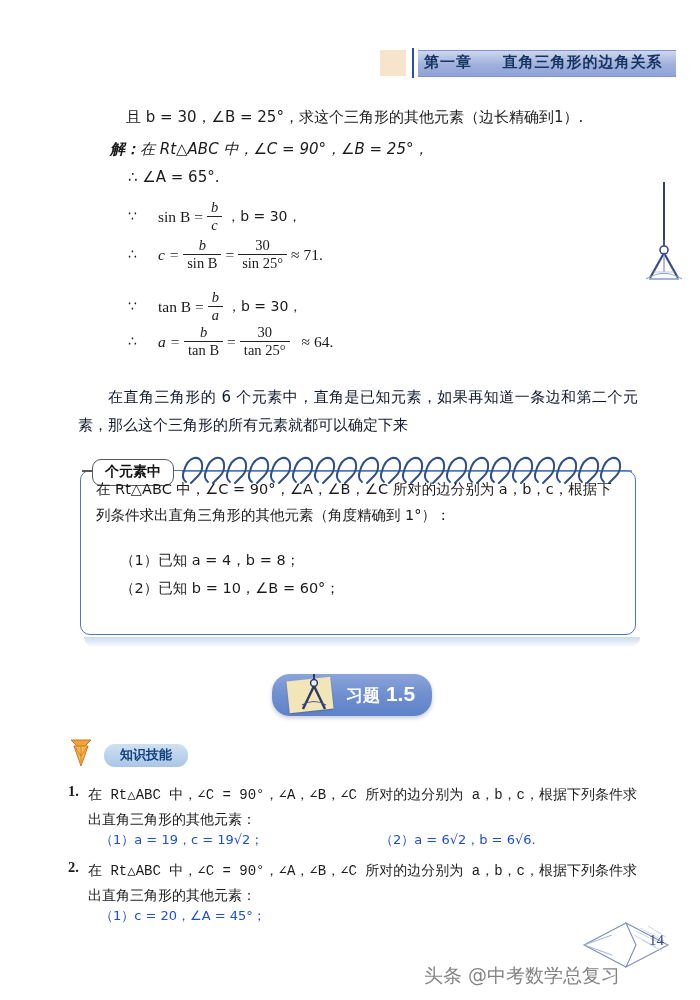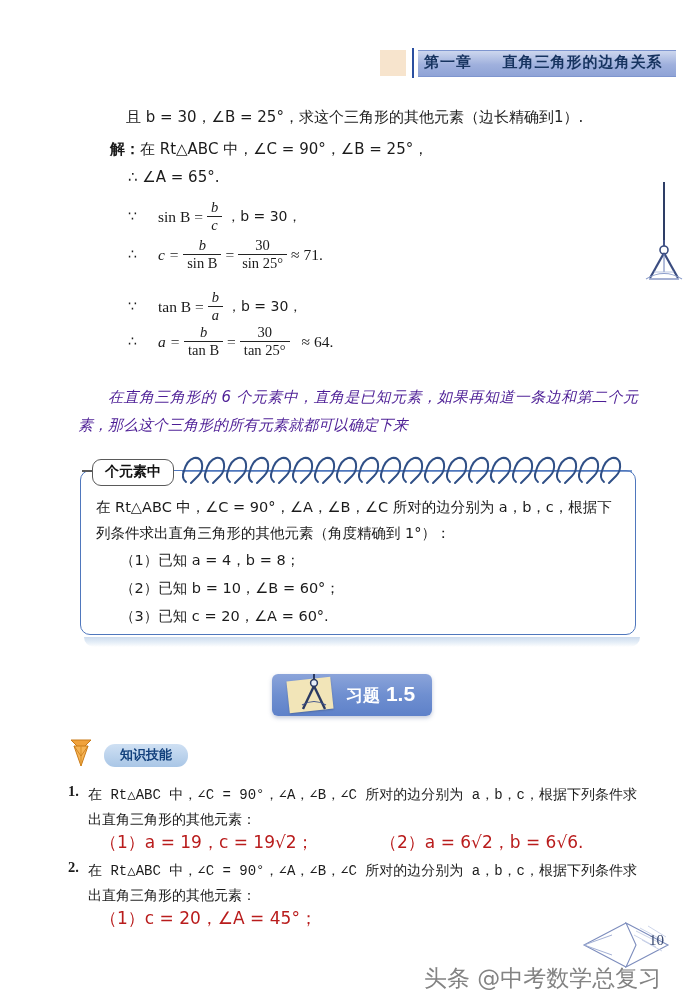--- a/index.html
+++ b/index.html
@@ -46,43 +46,43 @@
     font-family:"Liberation Serif","DejaVu Serif",serif;
     font-size:15.5px;
     color:#1b1b1b;
     white-space:nowrap;
   }
   .cjk{font-family:"DejaVu Sans","Liberation Sans",sans-serif;font-size:15px;}
   .mi{font-family:"Liberation Serif","DejaVu Serif",serif;font-style:italic;}
   .solve{font-family:"DejaVu Sans","Liberation Sans",sans-serif;font-weight:bold;font-size:15px;}
 
   .line1{left:78px;top:108px;margin-left:48px;}
-  .line2{left:110px;top:140px;}
+  .line2{left:110px;top:140px;font-style:italic;}
   .line3{left:128px;top:168px;}
 
   
   .eqrow{position:absolute;display:flex;align-items:center;white-space:nowrap;
          font-family:"Liberation Serif","DejaVu Serif",serif;font-size:15.5px;}
   .frac{display:inline-flex;flex-direction:column;align-items:center;
         vertical-align:middle;margin:0 4px;line-height:1.05;}
   .frac .num{padding:0 4px 1px 4px;font-size:14.5px;}
   .frac .bar{width:100%;height:1px;background:#222;}
   .frac .den{padding:1px 4px 0 4px;font-size:14.5px;}
   .becomes{font-size:14px;letter-spacing:1px;margin-right:12px;display:inline-block;width:18px;}
 
   .eq1{left:128px;top:200px;}
   .eq2{left:128px;top:238px;}
   .eq3{left:128px;top:290px;}
   .eq4{left:128px;top:325px;}
 
   .para{
     position:absolute;left:78px;top:383px;width:560px;
     font-family:"DejaVu Sans","Liberation Sans",sans-serif;
-    font-size:15px;line-height:28px;color:#4c1d95;
-    text-indent:30px;text-align:justify;font-style:italic;
+    font-size:15px;line-height:28px;color:#0f172a;
+    text-indent:30px;text-align:justify;
   }
 
   
   .hang-line{position:absolute;left:663px;top:182px;width:1.5px;height:62px;background:#2e3e66;}
   .compass-right{position:absolute;left:638px;top:238px;width:52px;height:44px;}
 
   
   .pbox{
     position:absolute;left:80px;top:470px;width:556px;height:165px;
     border:1.5px solid #4f77bd;border-radius:10px;background:#ffffff;
@@ -99,36 +99,36 @@
     background:#ffffff;border:1.5px solid #5a5a5a;border-radius:9px;
     font-family:"DejaVu Sans","Liberation Sans",sans-serif;
     font-weight:bold;font-size:14px;color:#111;
     white-space:nowrap;
   }
   .pbox-tab-stub{
     position:absolute;left:82px;top:470px;width:12px;height:2px;background:#5a5a5a;
   }
   .spiral{position:absolute;left:182px;top:452px;width:450px;height:36px;}
   .pbox-text{
-    position:absolute;left:96px;top:494px;width:524px;
+    position:absolute;left:96px;top:476px;width:524px;
     font-family:"DejaVu Sans","Liberation Sans",sans-serif;
     font-size:14.5px;line-height:26px;color:#1b1b1b;
   }
   .pitem{
     position:absolute;left:120px;width:420px;
     font-family:"DejaVu Sans","Liberation Sans",sans-serif;
     font-size:14.5px;color:#1b1b1b;white-space:nowrap;
   }
   .pi1{top:551px;} .pi2{top:579px;} .pi3{top:607px;}
 
   
   .badge{
     position:absolute;left:272px;top:674px;width:160px;height:42px;
     background:linear-gradient(180deg,#8ba4da 0%,#6f8fd0 50%,#5e81c9 100%);
-    border-radius:6px;
+    border-radius:18px;
     box-shadow:0 2px 4px rgba(80,100,150,.35);
   }
   .badge-note{
     position:absolute;left:16px;top:5px;width:44px;height:32px;
     background:#f2e5b8;transform:rotate(-6deg);
     box-shadow:0 1px 2px rgba(0,0,0,.2);
   }
   .badge-compass{position:absolute;left:22px;top:-2px;width:40px;height:42px;}
   .badge-label{
     position:absolute;left:74px;top:8px;
@@ -156,42 +156,42 @@
   }
   .ex-body{
     position:absolute;width:560px;
     font-family:Liberation Mono, monospace;
     font-size:14px;line-height:25px;color:#1b1b1b;
   }
   .ex-subs{position:absolute;width:570px;height:22px;}
   .ex-sub{
     position:absolute;
     font-family:"DejaVu Sans","Liberation Sans",sans-serif;
-    font-size:17px;color:#b91c1c;white-space:nowrap;
+    font-size:13px;color:#1d4ed8;white-space:nowrap;
   }
 
   .e1num{left:68px;top:783px;}
   .e1body{left:88px;top:783px;}
   .e1subs{left:0px;top:831px;}
   .e2num{left:68px;top:859px;}
   .e2body{left:88px;top:859px;}
   .e2subs{left:0px;top:907px;padding-left:46px;}
   .subA{left:100px;} .subB{left:380px;}
 
   
   .pn{position:absolute;left:576px;top:915px;width:110px;height:60px;}
   .pn-text{
     position:absolute;left:649px;top:932px;
     font-family:"Liberation Serif","DejaVu Serif",serif;
     font-size:15px;color:#3a4a72;
   }
   .watermark{
     position:absolute;left:424px;top:963px;
     font-family:"DejaVu Sans","Liberation Sans",sans-serif;
-    font-size:23px;color:#6e6e6e;white-space:nowrap;opacity:.85;
+    font-size:19px;color:#6e6e6e;white-space:nowrap;opacity:.85;
   }
 </style>
 </head>
 <body>
 
 <div class="page">
 
   <div class="header">
     <div class="header-tan"></div>
     <div class="header-rule"></div>
@@ -308,21 +308,20 @@
       <path d="M356 30 Q351 26 354 19 Q357 8 364 6 Q371 5 372 12 Q373 19 368 24 Q363 29 361 31"></path>
       <path d="M378 30 Q373 26 376 19 Q379 8 386 6 Q393 5 394 12 Q395 19 390 24 Q385 29 383 31"></path>
       <path d="M400 30 Q395 26 398 19 Q401 8 408 6 Q415 5 416 12 Q417 19 412 24 Q407 29 405 31"></path>
       <path d="M422 30 Q417 26 420 19 Q423 8 430 6 Q437 5 438 12 Q439 19 434 24 Q429 29 427 31"></path>
     </g>
   </svg>
 
   <div class="pbox-text">在 Rt△ABC 中，∠C = 90°，∠A，∠B，∠C 所对的边分别为 a，b，c，根据下列条件求出直角三角形的其他元素（角度精确到 1°）：</div>
   <div class="pitem pi1">（1）已知 a = 4，b = 8；</div>
   <div class="pitem pi2">（2）已知 b = 10，∠B = 60°；</div>
-  <div class="pitem pi3">（3）已知 c = 20，∠A = 60°.</div>
 
   <div class="badge">
     <div class="badge-note"></div>
     <svg class="badge-compass" viewBox="0 0 40 42">
       <path d="M20 2 L20 9" stroke="#2b3a62" stroke-width="2" fill="none"></path>
       <circle cx="20" cy="11" r="3.4" fill="#e8eef8" stroke="#2b3a62" stroke-width="1.5"></circle>
       <path d="M20 14 L9 37" stroke="#2b3a62" stroke-width="2.4" fill="none"></path>
       <path d="M20 14 L31 37" stroke="#2b3a62" stroke-width="2.4" fill="none"></path>
       <path d="M8 33 Q20 26 32 33" stroke="#44558a" stroke-width="1.1" fill="none"></path>
     </svg>
@@ -355,17 +354,17 @@
 
   <svg class="pn" viewBox="0 0 110 60">
     <path d="M50 8 L92 30 L50 52 L60 30 Z" fill="none" stroke="#7d8dbd" stroke-width="1.1"></path>
     <path d="M50 8 L8 30 L50 52" fill="none" stroke="#7d8dbd" stroke-width="1.1"></path>
     <path d="M8 30 L36 20 M8 30 L36 40" stroke="#9aa8d0" stroke-width=".9" fill="none"></path>
     <g stroke="#b6c2e0" stroke-width=".7">
       <path d="M60 16 L84 28 M64 13 L88 26 M58 20 L80 32"></path>
       <path d="M72 11 L90 22 M66 25 L86 36"></path>
     </g>
   </svg>
-  <div class="pn-text">10</div>
+  <div class="pn-text">14</div>
 
   <div class="watermark">头条 @中考数学总复习</div>
 
 </div>
 
 </body></html>

